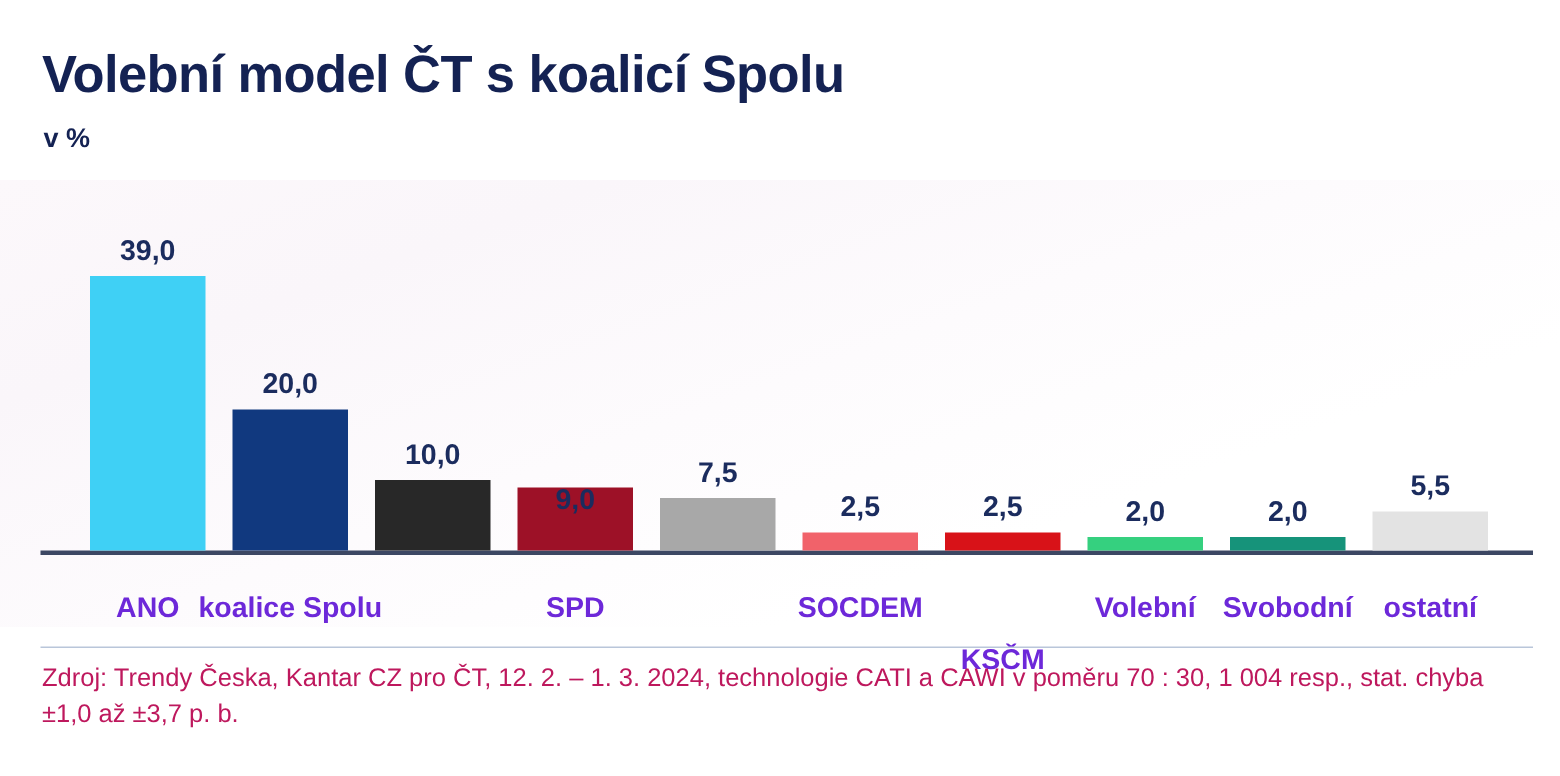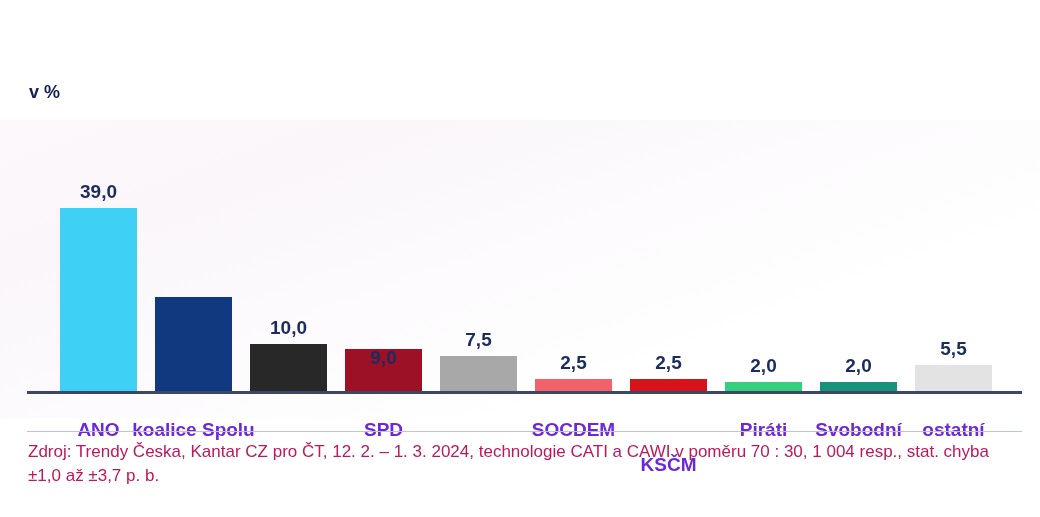--- a/index.html
+++ b/index.html
@@ -59,21 +59,21 @@
       linear-gradient(160deg,
         rgba(252,248,251,1) 0%,
         rgba(250,246,250,1) 22%,
         rgba(253,251,253,1) 48%,
         rgba(255,255,255,1) 72%,
         rgba(255,255,255,1) 100%);
   }
 
   .plot {
     position: absolute;
-    left: 0; top: 136px;
+    left: 0; top: 112px;
     width: 1040px;
     height: 298px;
   }
 
   
   .axis-line {
     position: absolute;
     left: 27px;
     top: 255px;          
     width: 995px;
@@ -127,49 +127,51 @@
     line-height: 1.42;
     color: #be185d;
   }
 </style>
 </head>
 <body>
 
 <div class="poster">
 
   <div class="header">
+    <div class="chart-title">Volební model ČT s koalicí Spolu</div>
     <div class="chart-subtitle">v %</div>
   </div>
 
   <div class="plot-backdrop"></div>
 
   <div class="plot" id="plot">
     <div class="axis-line"></div>
 
   <div class="bar" style="left: 60px; width: 77px; height: 183px; background: rgb(63, 208, 245);"></div>
       <div class="bar-value" style="left: 35px; width: 127px; top: 45px;">39,0</div>
       <div class="bar-label" style="left: 27px; width: 143px;">ANO</div>
       <div class="bar" style="left: 155px; width: 77px; height: 94px; background: rgb(17, 57, 127);"></div>
+      <div class="bar-value" style="left: 130px; width: 127px; top: 134px;">20,0</div>
       <div class="bar-label" style="left: 122px; width: 143px;">koalice Spolu</div>
       <div class="bar" style="left: 250px; width: 77px; height: 47px; background: rgb(40, 40, 40);"></div>
       <div class="bar-value" style="left: 225px; width: 127px; top: 181px;">10,0</div>
       <div class="bar" style="left: 345px; width: 77px; height: 42px; background: rgb(157, 17, 39);"></div>
       <div class="bar-value" style="left: 320px; width: 127px; top: 186px; margin-top: 25px;">9,0</div>
       <div class="bar-label" style="left: 312px; width: 143px;">SPD</div>
       <div class="bar" style="left: 440px; width: 77px; height: 35px; background: rgb(168, 168, 168);"></div>
       <div class="bar-value" style="left: 415px; width: 127px; top: 193px;">7,5</div>
       <div class="bar" style="left: 535px; width: 77px; height: 12px; background: rgb(241, 98, 106);"></div>
       <div class="bar-value" style="left: 510px; width: 127px; top: 216px;">2,5</div>
       <div class="bar-label" style="left: 502px; width: 143px;">SOCDEM</div>
       <div class="bar" style="left: 630px; width: 77px; height: 12px; background: rgb(216, 18, 24);"></div>
       <div class="bar-value" style="left: 605px; width: 127px; top: 216px;">2,5</div>
       <div class="bar-label" style="left: 597px; width: 143px; margin-top: 35px;">KSČM</div>
       <div class="bar" style="left: 725px; width: 77px; height: 9px; background: rgb(53, 208, 127);"></div>
       <div class="bar-value" style="left: 700px; width: 127px; top: 219px;">2,0</div>
-      <div class="bar-label" style="left: 692px; width: 143px;">Piráti</div>
+      <div class="bar-label" style="left: 692px; width: 143px;">Volební</div>
       <div class="bar" style="left: 820px; width: 77px; height: 9px; background: rgb(22, 147, 122);"></div>
       <div class="bar-value" style="left: 795px; width: 127px; top: 219px;">2,0</div>
       <div class="bar-label" style="left: 787px; width: 143px;">Svobodní</div>
       <div class="bar" style="left: 915px; width: 77px; height: 26px; background: rgb(227, 227, 227);"></div>
       <div class="bar-value" style="left: 890px; width: 127px; top: 202px;">5,5</div>
       <div class="bar-label regular" style="left: 882px; width: 143px;">ostatní</div>
     </div>
 
   <div class="footer-rule"></div>
   <div class="footer-note">Zdroj: Trendy Česka, Kantar CZ pro ČT, 12. 2. – 1. 3. 2024, technologie CATI a CAWI v poměru 70 : 30, 1 004 resp., stat. chyba ±1,0 až ±3,7 p. b.</div>

